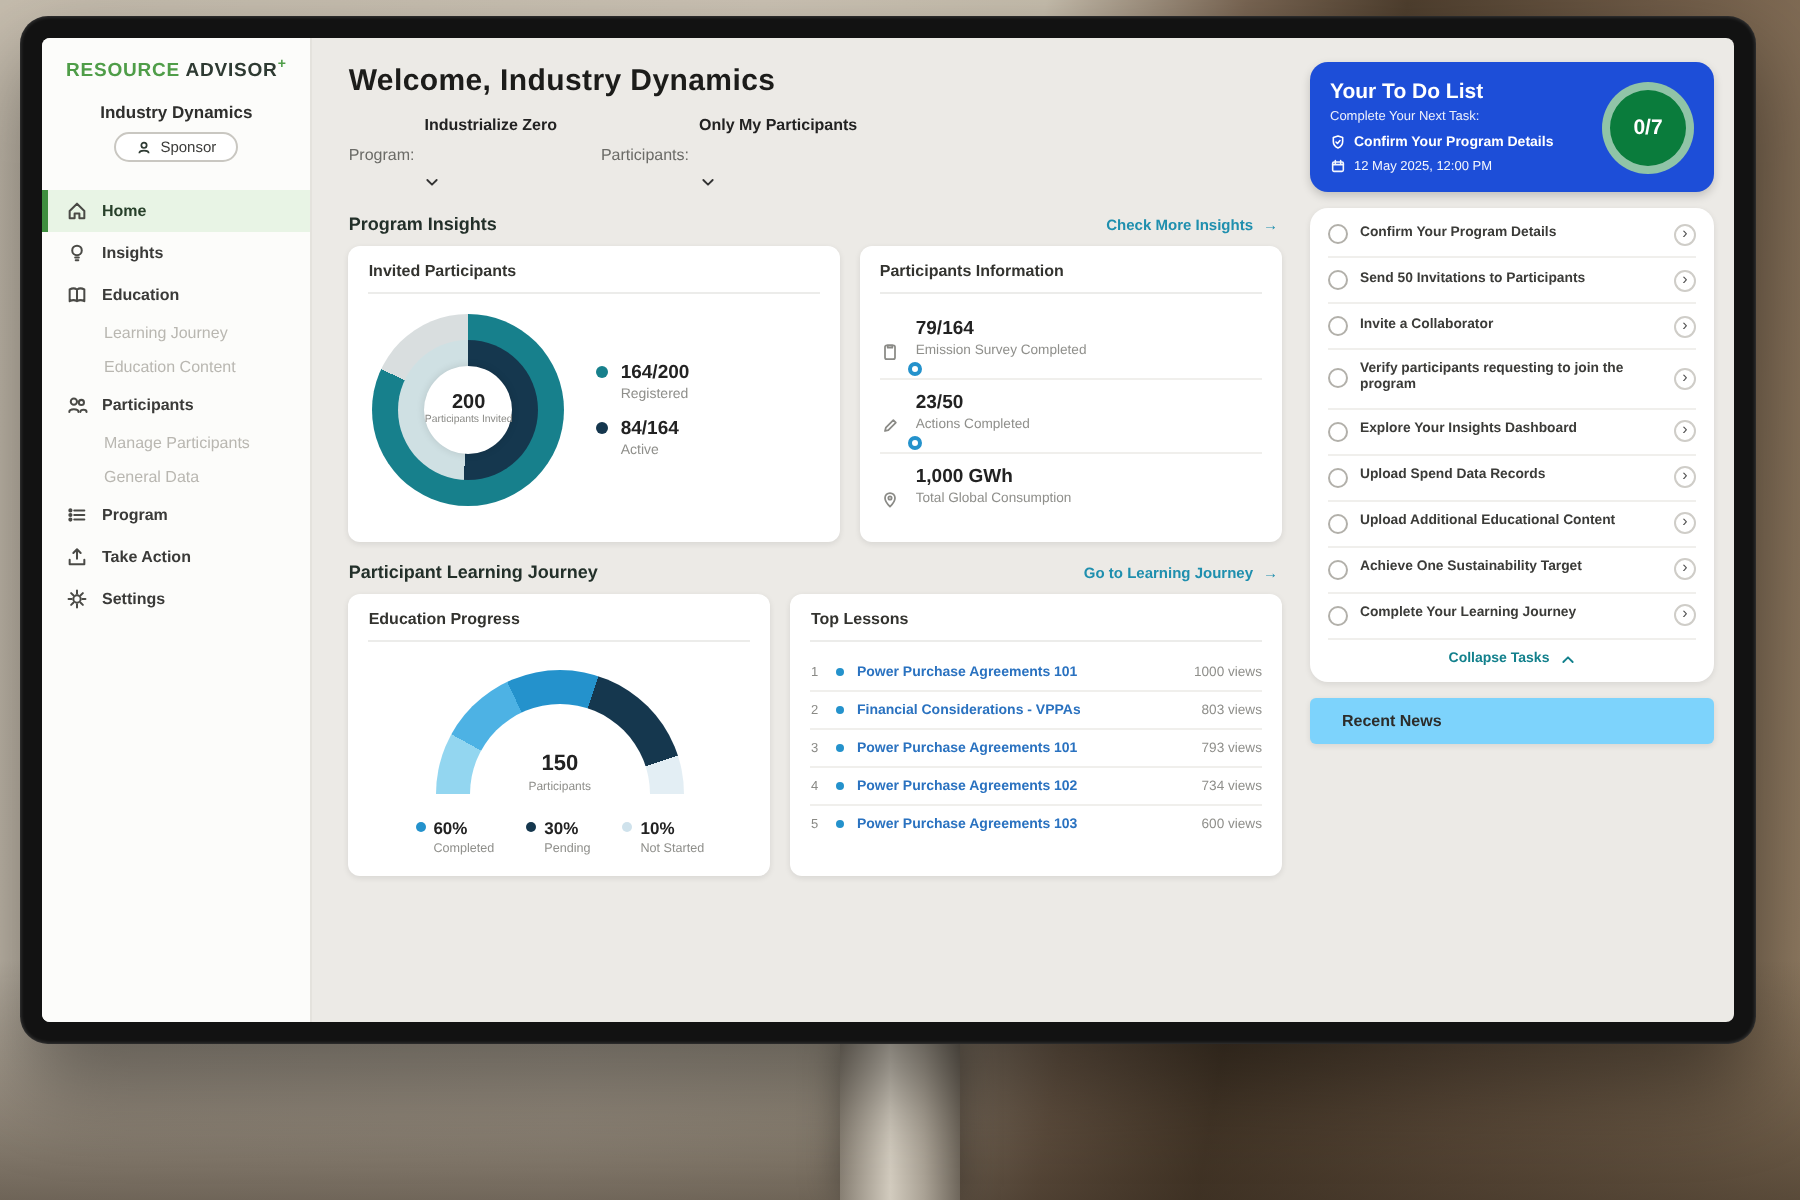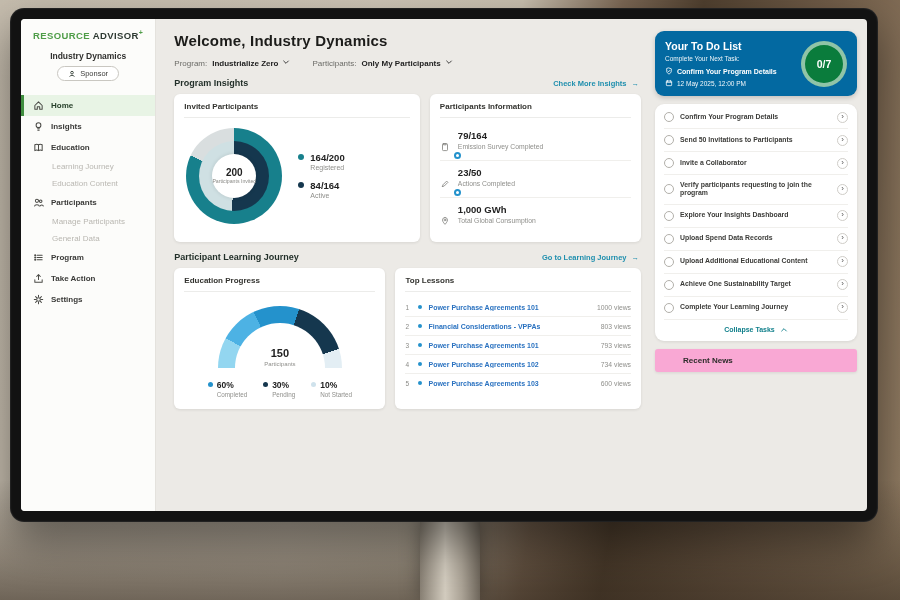--- a/index.html
+++ b/index.html
@@ -36,21 +36,21 @@
   .nav-item.active{background:#e8f4e5;color:#27402a;}
   .nav-item.active::before{content:"";position:absolute;left:0;top:0;bottom:0;width:3px;background:#3f8e3f;}
   .nav-icon{width:11px;height:11px;display:flex;flex:0 0 11px;}
   .nav-icon svg{width:11px;height:11px;stroke:#4a4a46;fill:none;stroke-width:1.1;stroke-linecap:round;stroke-linejoin:round;}
 
   
   .main{flex:1;min-width:0;padding:13px 12px 0 18px;box-sizing:border-box;}
   .page-title{font-size:15px;margin:0 0 9px;color:#1c1c1a;font-weight:bold;letter-spacing:.2px;}
   .filters{display:flex;gap:22px;align-items:center;font-size:8px;color:#6b6b67;margin-bottom:10px;}
   .filter{display:flex;gap:5px;align-items:center;}
-  .filter-value{font-weight:bold;color:#222;display:inline-flex;align-items:flex-end;gap:4px;cursor:pointer;}
+  .filter-value{font-weight:bold;color:#222;display:inline-flex;align-items:flex-start;gap:20px;cursor:pointer;flex-direction:column;}
   .chev svg{width:8px;height:8px;stroke:#333;fill:none;stroke-width:1.4;stroke-linecap:round;stroke-linejoin:round;}
   .section-head{display:flex;justify-content:space-between;align-items:center;margin:4px 2px 6px 0;}
   .section-title{font-size:9px;font-weight:bold;color:#23302a;}
   .section-link{font-size:7.5px;font-weight:bold;color:#1f8fae;display:flex;gap:5px;align-items:center;cursor:pointer;}
   .cards{display:flex;gap:10px;align-items:stretch;}
   .card{background:#fff;border-radius:6px;box-shadow:0 1px 3px rgba(0,0,0,.09);padding:8px 10px;box-sizing:border-box;}
   .card-title{font-size:8px;font-weight:bold;color:#33332f;padding-bottom:6px;border-bottom:1px solid #ececea;margin-bottom:6px;}
   .card-invited{flex:1.18;}
   .card-info{flex:1;}
   .card-edu{flex:1;}
@@ -99,42 +99,42 @@
 
   .lesson-row{display:flex;align-items:center;gap:6px;padding:5.5px 0;border-bottom:1px solid #f0efec;}
   .lesson-row:last-child{border-bottom:none;}
   .lesson-rank{color:#8a8a86;width:7px;font-size:6.5px;flex:0 0 7px;}
   .lesson-dot{width:4px;height:4px;border-radius:50%;background:#2492cc;flex:0 0 4px;}
   .lesson-link{color:#2a72c0;font-weight:600;font-size:7px;cursor:pointer;white-space:nowrap;overflow:hidden;text-overflow:ellipsis;}
   .lesson-views{margin-left:auto;color:#8f8f8b;font-size:6.8px;white-space:nowrap;}
 
   
   .todo-col{flex:0 0 214px;padding:12px 10px 0 2px;box-sizing:border-box;display:flex;flex-direction:column;gap:8px;}
-  .todo-card{background:#0369a1;border-radius:9px;color:#fff;padding:9px 10px;display:flex;gap:8px;
+  .todo-card{background:#1d4ed8;border-radius:9px;color:#fff;padding:9px 10px;display:flex;gap:8px;
        box-shadow:0 2px 5px rgba(0,0,0,.18);}
   .todo-left{flex:1;min-width:0;}
   .todo-title{font-size:10.5px;font-weight:bold;margin:0 0 3px;}
   .todo-sub{font-size:6.5px;opacity:.92;margin:0 0 5px;}
   .todo-next{display:flex;gap:4px;align-items:center;font-size:7px;font-weight:bold;margin-bottom:4px;}
   .todo-next svg,.todo-date svg{width:8px;height:8px;stroke:#fff;fill:none;stroke-width:1.2;stroke-linecap:round;stroke-linejoin:round;flex:0 0 8px;}
   .todo-date{display:flex;gap:4px;align-items:center;font-size:6.5px;opacity:.95;}
   .todo-ring{width:46px;height:46px;flex:0 0 46px;border-radius:50%;border:4px solid rgba(255,255,255,.55);
        background:#0a7c3c;display:flex;align-items:center;justify-content:center;font-weight:bold;
        font-size:10.5px;align-self:center;box-sizing:border-box;}
   .tasks-card{background:#fff;border-radius:9px;padding:2px 9px 4px;box-shadow:0 1px 3px rgba(0,0,0,.09);}
   .task-row{display:flex;align-items:center;gap:6px;padding:5.5px 0;border-bottom:1px solid #f0efec;}
   .task-row:last-of-type{border-bottom:none;}
   .task-check{width:8px;height:8px;border:1px solid #b2b0aa;border-radius:50%;flex:0 0 8px;cursor:pointer;}
   .task-label{flex:1;line-height:1.3;font-weight:600;color:#3b3b38;font-size:6.9px;}
   .task-go{width:11px;height:11px;border:1px solid #cfcdc8;border-radius:50%;display:flex;align-items:center;
        justify-content:center;font-size:8px;color:#555;cursor:pointer;flex:0 0 11px;line-height:1;padding-bottom:1px;box-sizing:border-box;}
   .collapse-row{display:flex;gap:5px;align-items:center;justify-content:center;font-size:7px;font-weight:bold;
        color:#12808c;padding:6px 0 3px;cursor:pointer;}
   .collapse-row svg{width:8px;height:8px;stroke:#12808c;fill:none;stroke-width:1.4;stroke-linecap:round;stroke-linejoin:round;}
-  .news-card{background:#f9a8d4;border-radius:3px;padding:7px 28px;box-shadow:0 1px 3px rgba(0,0,0,.09);
+  .news-card{background:#7dd3fc;border-radius:3px;padding:7px 16px;box-shadow:0 1px 3px rgba(0,0,0,.09);
        font-size:8px;font-weight:bold;color:#2c2c2a;}
 </style>
 </head>
 <body>
 
 <div class="bg-bottom"></div>
 <div class="stand-neck"></div>
 
 <div class="monitor">
  <div class="screen">

